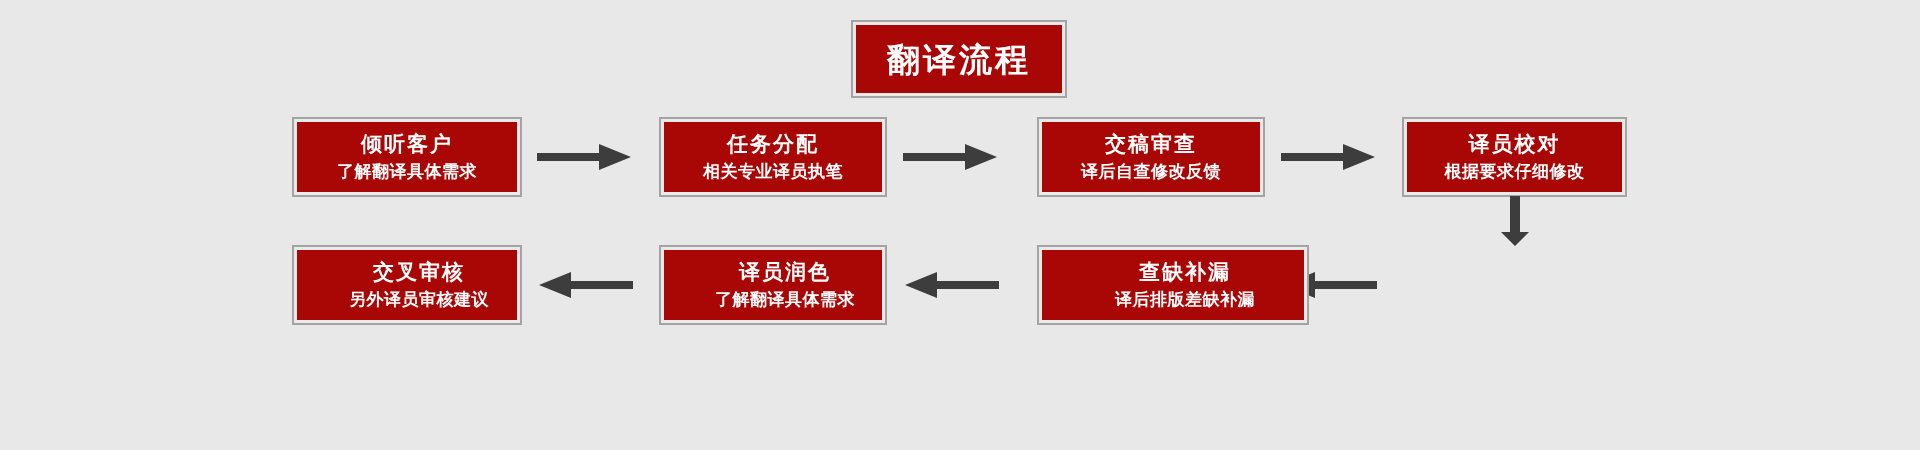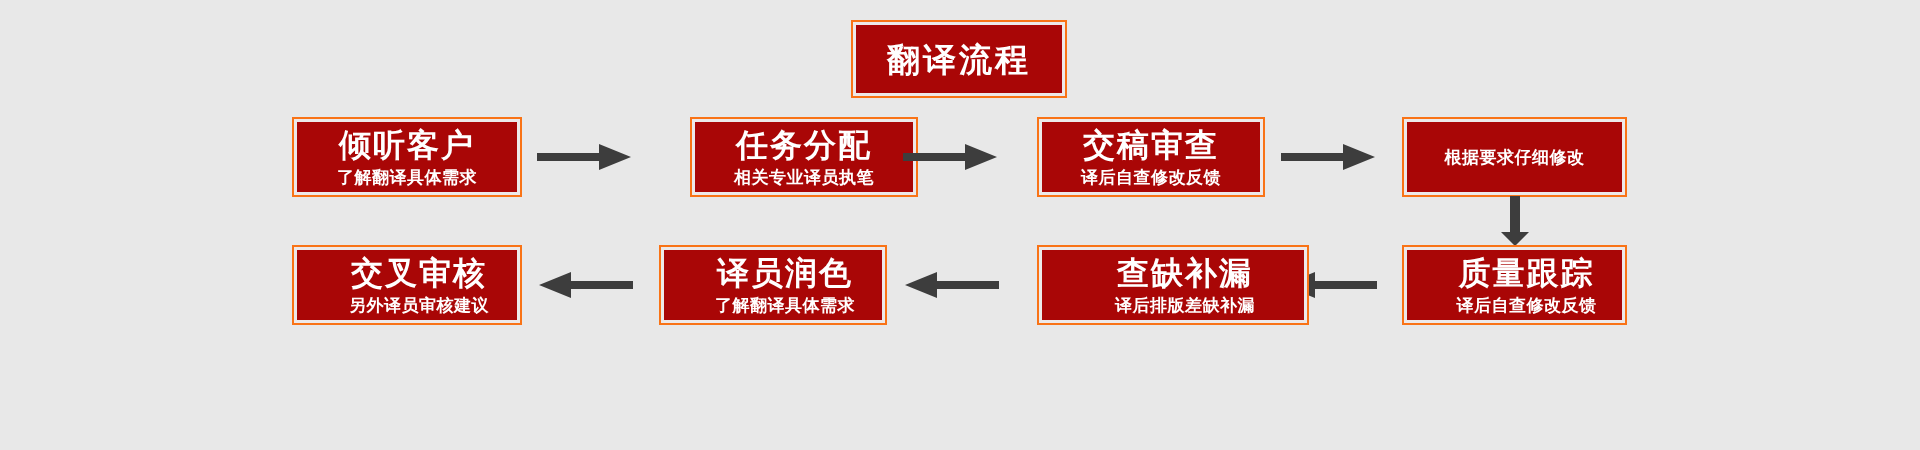--- a/index.html
+++ b/index.html
@@ -18,33 +18,33 @@
     position: relative;
     width: 1920px;
     height: 450px;
   }
 
   
   .node {
     position: absolute;
     box-sizing: border-box;
     background: #a90606;
-    border: 2px solid #f97316;
+    border: 2px solid #a3a3a3;
     outline: 3px solid #ede9e9;
     outline-offset: -5px;
     display: flex;
     flex-direction: column;
     align-items: center;
     justify-content: center;
     color: #ffffff;
     text-align: center;
     line-height: 1;
   }
   .node .title {
-    font-size: 32px;
+    font-size: 21px;
     font-weight: bold;
     letter-spacing: 2px;
     margin-bottom: 8px;
     white-space: nowrap;
   }
   .node .sub {
     font-size: 17px;
     font-weight: bold;
     letter-spacing: 0.5px;
     white-space: nowrap;
@@ -59,21 +59,21 @@
   }
   .node.heading .title {
     font-size: 33px;
     margin-bottom: 0;
     letter-spacing: 3px;
   }
 
   
   .node.r1 { top: 117px; height: 80px; }
   .node.r1.n0 { left: 292px; width: 230px; }
-  .node.r1.n1 { left: 690px; width: 228px; }
+  .node.r1.n1 { left: 659px; width: 228px; }
   .node.r1.n2 { left: 1037px; width: 228px; }
   .node.r1.n3 { left: 1402px; width: 225px; }
 
   
   .node.r2 { top: 245px; height: 80px; padding-left: 24px; }
   .node.r2.n0 { left: 1402px; width: 225px; }
   .node.r2.n1 { left: 1037px; width: 272px; }
   .node.r2.n2 { left: 659px; width: 228px; }
   .node.r2.n3 { left: 292px; width: 230px; }
 
@@ -131,33 +131,30 @@
     <div class="sub">译后自查修改反馈</div>
   </div>
 
   <div class="arrow h a-r1-2">
     <svg width="96" height="34" viewBox="0 0 96 34">
       <path d="M0 13 H62 V4 L94 17 L62 30 V21 H0 Z" fill="#3d3d3d"></path>
     </svg>
   </div>
 
   <div class="node r1 n3">
+    <div class="title">译员校对</div>
     <div class="sub">根据要求仔细修改</div>
   </div>
 
   <div class="arrow v">
     <svg width="34" height="52" viewBox="0 0 34 52">
       <path d="M12 0 H22 V36 H31 L17 50 L3 36 H12 Z" fill="#3d3d3d"></path>
     </svg>
   </div>
 
-  <div class="node r2 n0">
-    <div class="title">质量跟踪</div>
-    <div class="sub">译后自查修改反馈</div>
-  </div>
 
   <div class="arrow h a-r2-0">
     <svg width="96" height="34" viewBox="0 0 96 34">
       <path d="M96 13 H34 V4 L2 17 L34 30 V21 H96 Z" fill="#3d3d3d"></path>
     </svg>
   </div>
 
   <div class="node r2 n1">
     <div class="title">查缺补漏</div>
     <div class="sub">译后排版差缺补漏</div>

